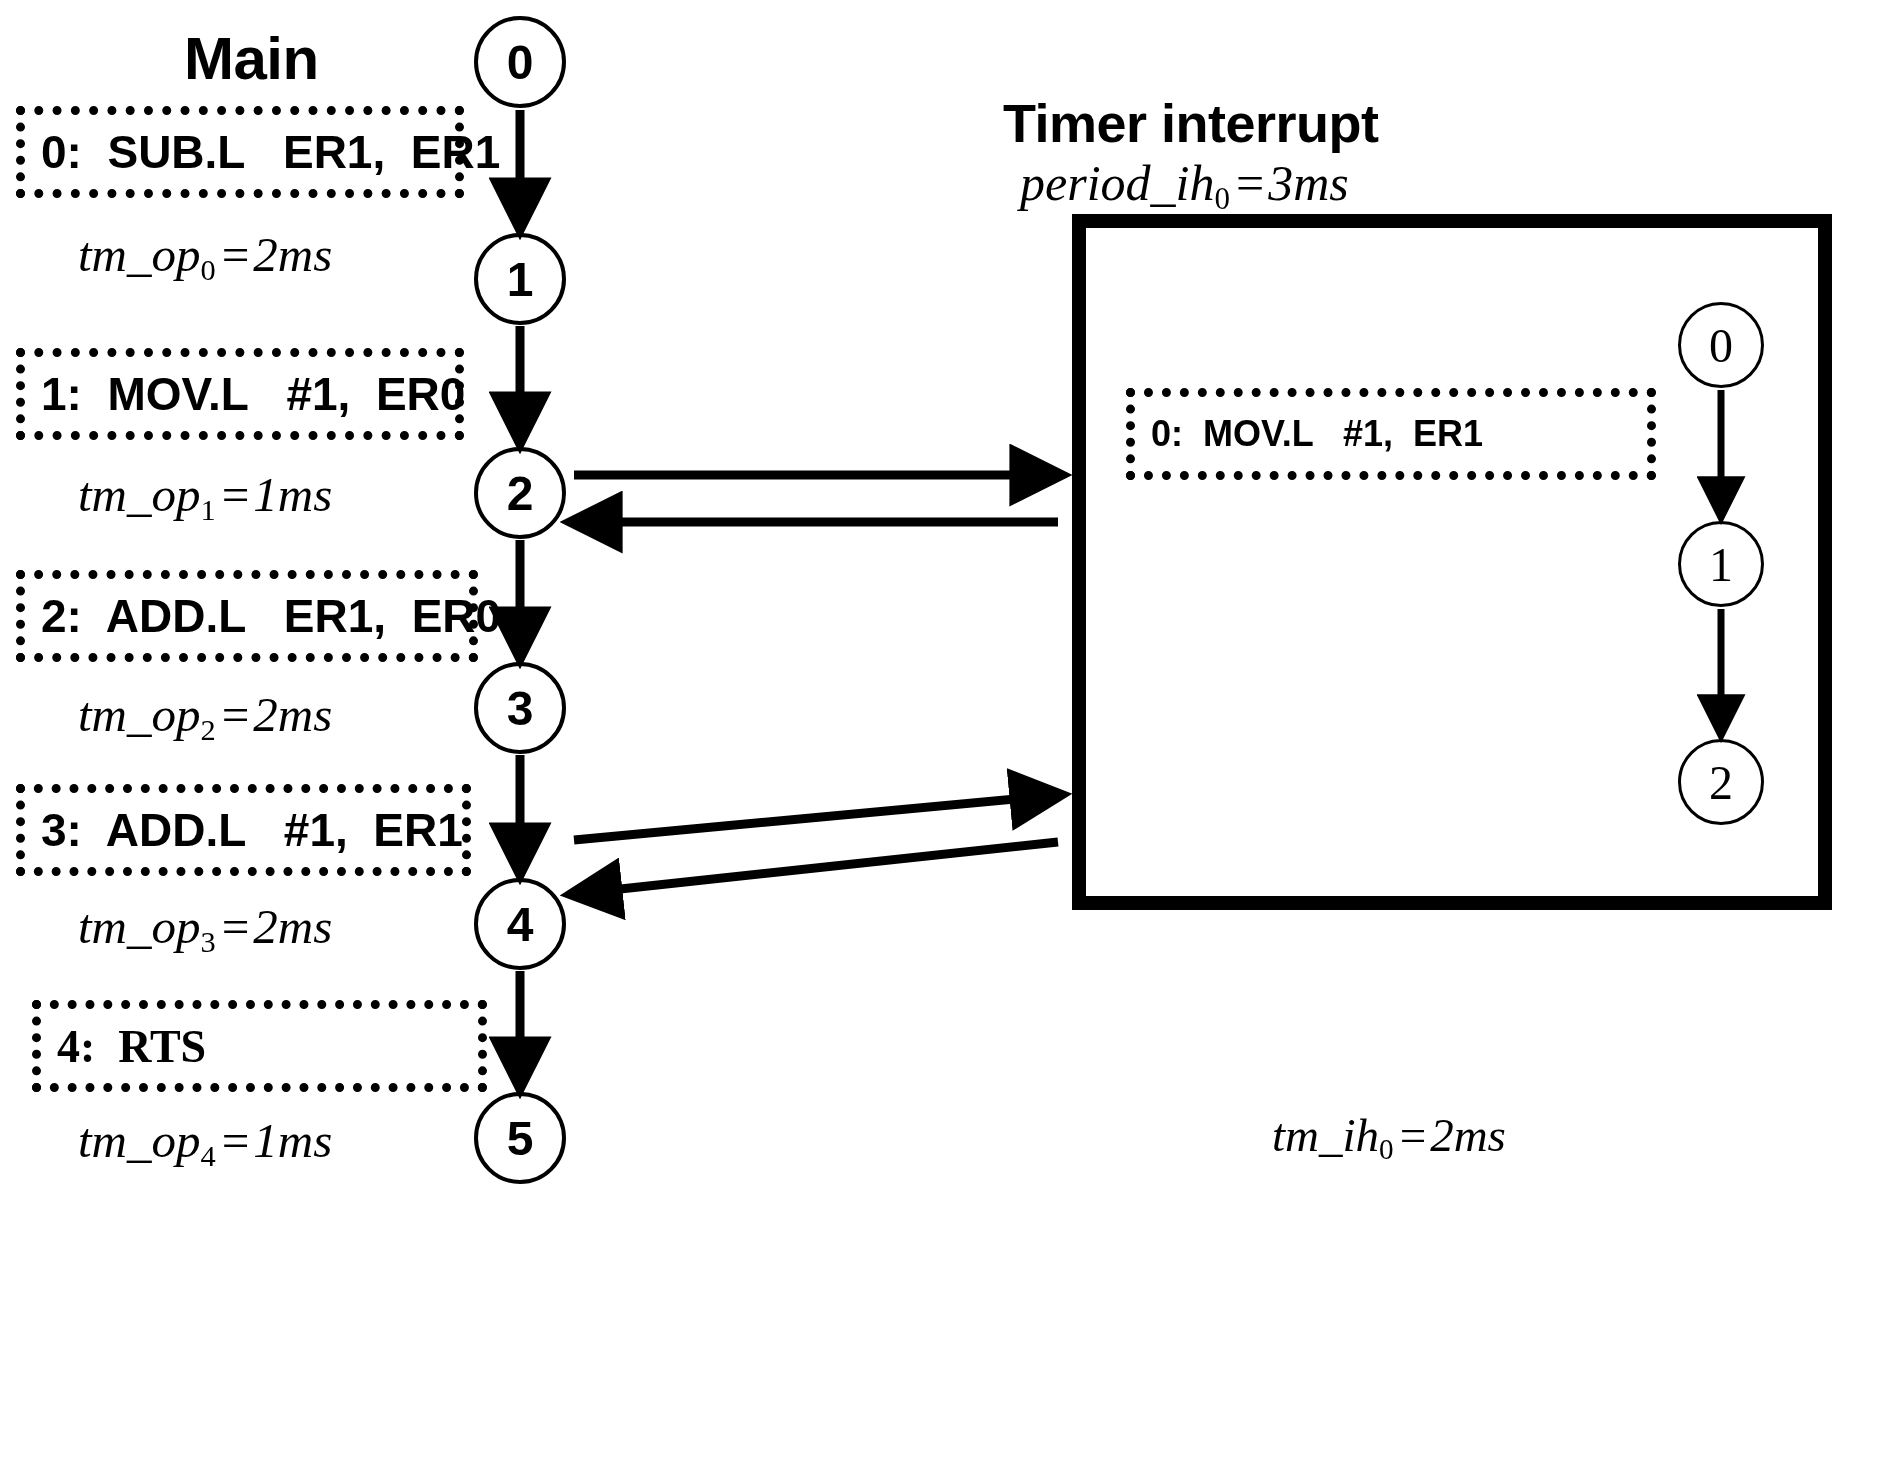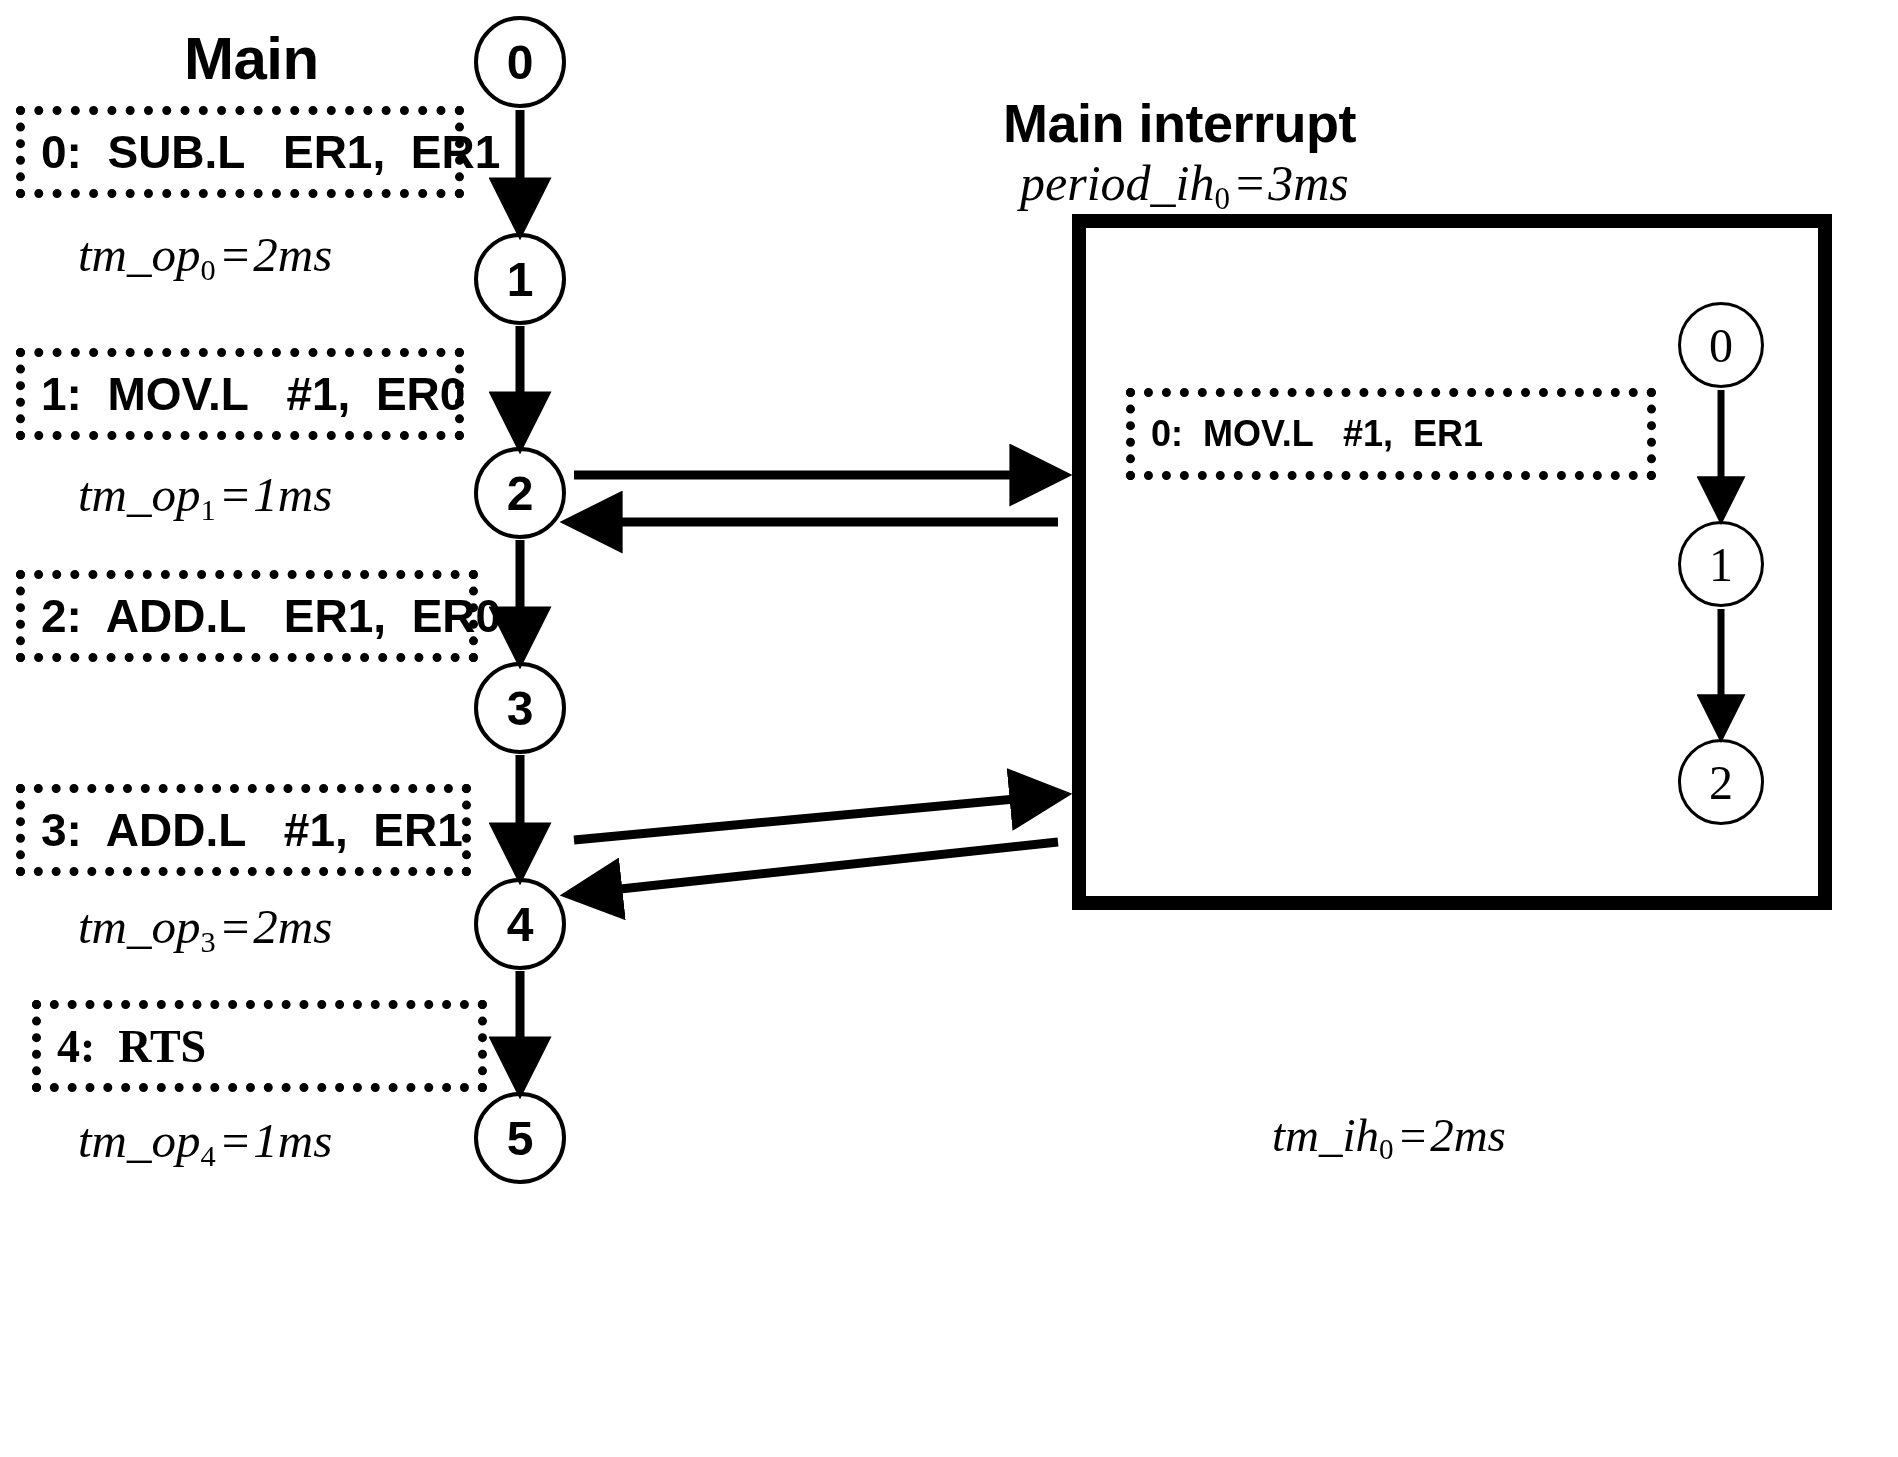--- a/index.html
+++ b/index.html
@@ -119,41 +119,44 @@
   </div>
 
   <div class="instr" style="left:16px; top:348px; width:448px; height:92px;">1:  MOV.L   #1,  ER0</div>
 
   <div class="mathlabel" style="left:78px; top:466px;">
     <span>tm_op</span><sub>1</sub><span class="op">=</span><span>1ms</span>
   </div>
 
   <div class="instr" style="left:16px; top:570px; width:462px; height:92px;">2:  ADD.L   ER1,  ER0</div>
 
+  <div class="mathlabel" style="left:78px; top:686px;">
+    <span>tm_op</span><sub>2</sub><span class="op">=</span><span>2ms</span>
+  </div>
 
   <div class="instr" style="left:16px; top:784px; width:455px; height:92px;">3:  ADD.L   #1,  ER1</div>
 
   <div class="mathlabel" style="left:78px; top:898px;">
     <span>tm_op</span><sub>3</sub><span class="op">=</span><span>2ms</span>
   </div>
 
   <div class="instr" style="left:32px; top:1000px; width:455px; height:92px;font-family:Liberation Serif, serif;">4:  RTS</div>
 
   <div class="mathlabel" style="left:78px; top:1112px;">
     <span>tm_op</span><sub>4</sub><span class="op">=</span><span>1ms</span>
   </div>
 
   <div class="node main-node" style="left:474px; top:16px;">0</div>
   <div class="node main-node" style="left:474px; top:233px;">1</div>
   <div class="node main-node" style="left:474px; top:447px;">2</div>
   <div class="node main-node" style="left:474px; top:662px;">3</div>
   <div class="node main-node" style="left:474px; top:878px;">4</div>
   <div class="node main-node" style="left:474px; top:1092px;">5</div>
 
-  <div class="heading" id="timer-title">Main interrupt</div>
+  <div class="heading" id="timer-title">Timer interrupt</div>
 
   <div class="mathlabel" style="left:1020px; top:154px; font-size:50px;">
     <span>period_ih</span><sub>0</sub><span class="op">=</span><span>3ms</span>
   </div>
 
   <div id="timer-frame"></div>
 
   <div class="instr" style="left:1126px; top:388px; width:530px; height:92px; font-size:36px;">0:  MOV.L   #1,  ER1</div>
 
 

